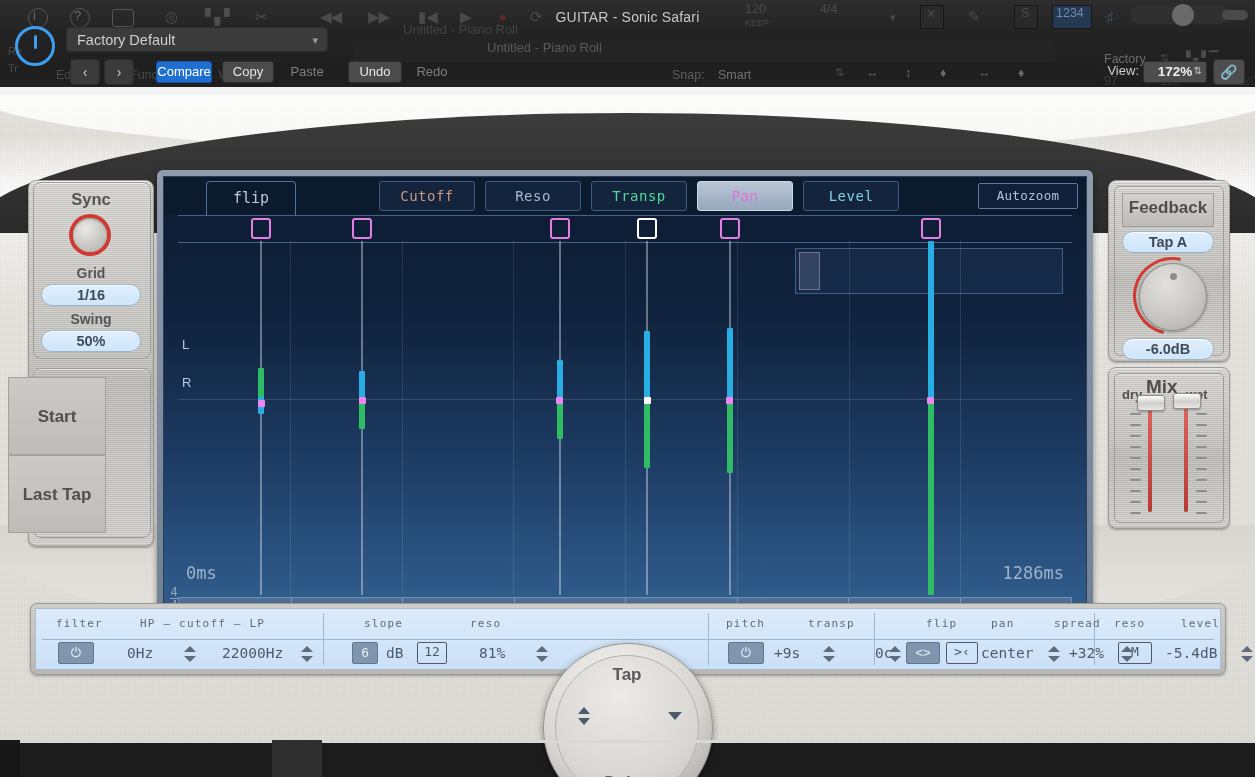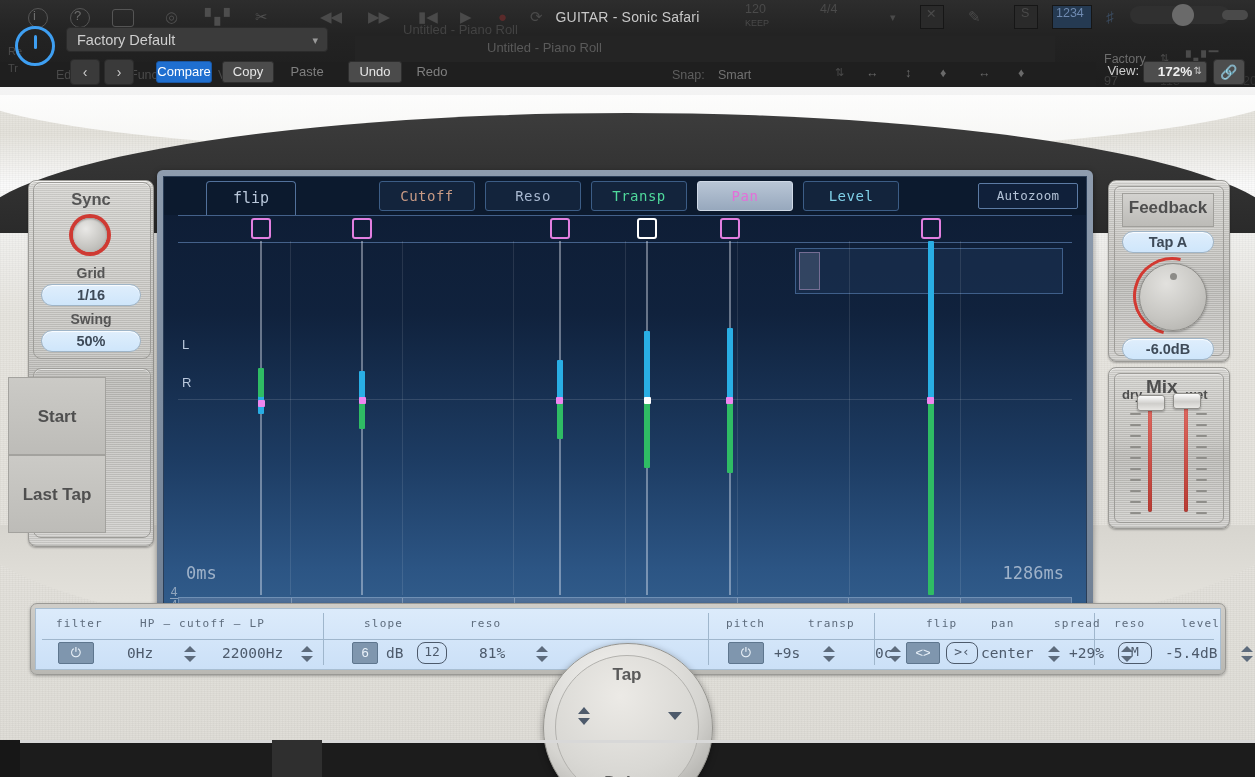--- a/index.html
+++ b/index.html
@@ -193,21 +193,21 @@
   .pval{position:absolute;top:36px;color:#4d5a6b;font-size:14.5px;
       font-family:"DejaVu Sans Mono","Liberation Mono",monospace;}
   .stepper{position:absolute;top:36px;width:12px;height:18px;}
   .stepper:before,.stepper:after{content:"";position:absolute;left:0;border-left:6px solid transparent;border-right:6px solid transparent;}
   .stepper:before{top:1px;border-bottom:6px solid #5d6b7c;}
   .stepper:after{bottom:1px;border-top:6px solid #5d6b7c;}
   .sqbtn{position:absolute;top:33px;height:22px;box-sizing:border-box;
       background:#7f96ae;border:1px solid #5e768e;border-radius:2px;
       color:#eaf2fa;font-size:13px;line-height:19px;text-align:center;}
   .obtn{position:absolute;top:33px;height:22px;box-sizing:border-box;
-      background:transparent;border:1.5px solid #4d5a6b;border-radius:8px;
+      background:transparent;border:1.5px solid #4d5a6b;border-radius:2px;
       color:#4d5a6b;font-size:13px;line-height:18px;text-align:center;
       font-family:"DejaVu Sans Mono","Liberation Mono",monospace;}
 
   
   .dial{position:absolute;left:543px;top:548px;width:168px;height:168px;border-radius:50%;
       background:radial-gradient(circle at 42% 26%,#f4f3f1,#d6d5d1 55%,#b5b4b0 78%,#cbcac6);
       border:1px solid #95948f;box-shadow:0 2px 7px rgba(0,0,0,.38);}
   .dial-in{position:absolute;left:555px;top:560px;width:144px;height:144px;border-radius:50%;
       background:radial-gradient(circle at 45% 28%,#eceae6,#d9d8d4 60%,#c6c5c1);
       border:1px solid #b3b2ae;box-sizing:border-box;}
@@ -494,21 +494,21 @@
       <div class="stepper" style="left:853px"></div>
 
       <div class="phdr" style="left:890px">flip</div>
       <div class="sqbtn" style="left:870px;width:34px">&lt;&gt;</div>
       <div class="obtn" style="left:910px;width:32px">&gt;‹</div>
 
       <div class="phdr" style="left:955px">pan</div>
       <div class="phdr" style="left:1018px">spread</div>
       <div class="pval" style="left:945px">center</div>
       <div class="stepper" style="left:1012px"></div>
-      <div class="pval" style="left:1033px">+29%</div>
+      <div class="pval" style="left:1033px">+32%</div>
       <div class="stepper" style="left:1085px"></div>
 
       <div class="phdr" style="left:1078px">reso</div>
       <div class="phdr" style="left:1145px">level</div>
       <div class="obtn" style="left:1082px;width:34px">M</div>
       <div class="pval" style="left:1129px">-5.4dB</div>
       <div class="stepper" style="left:1205px"></div>
     </div>
 
     <div class="dial"></div>

